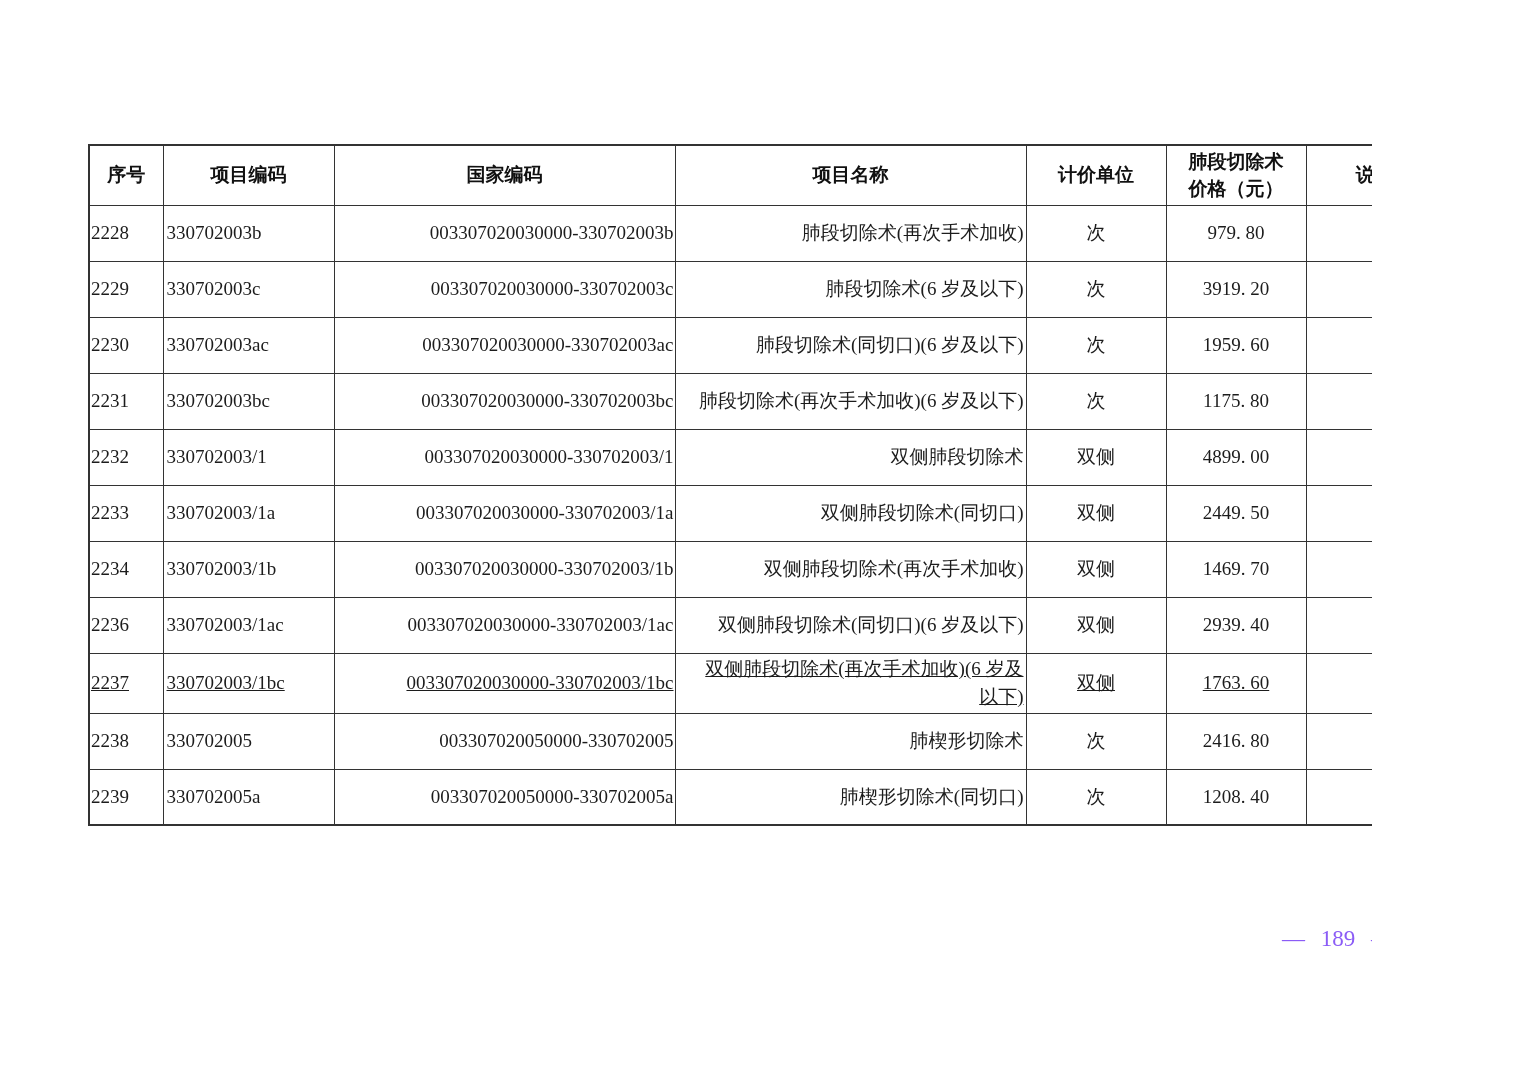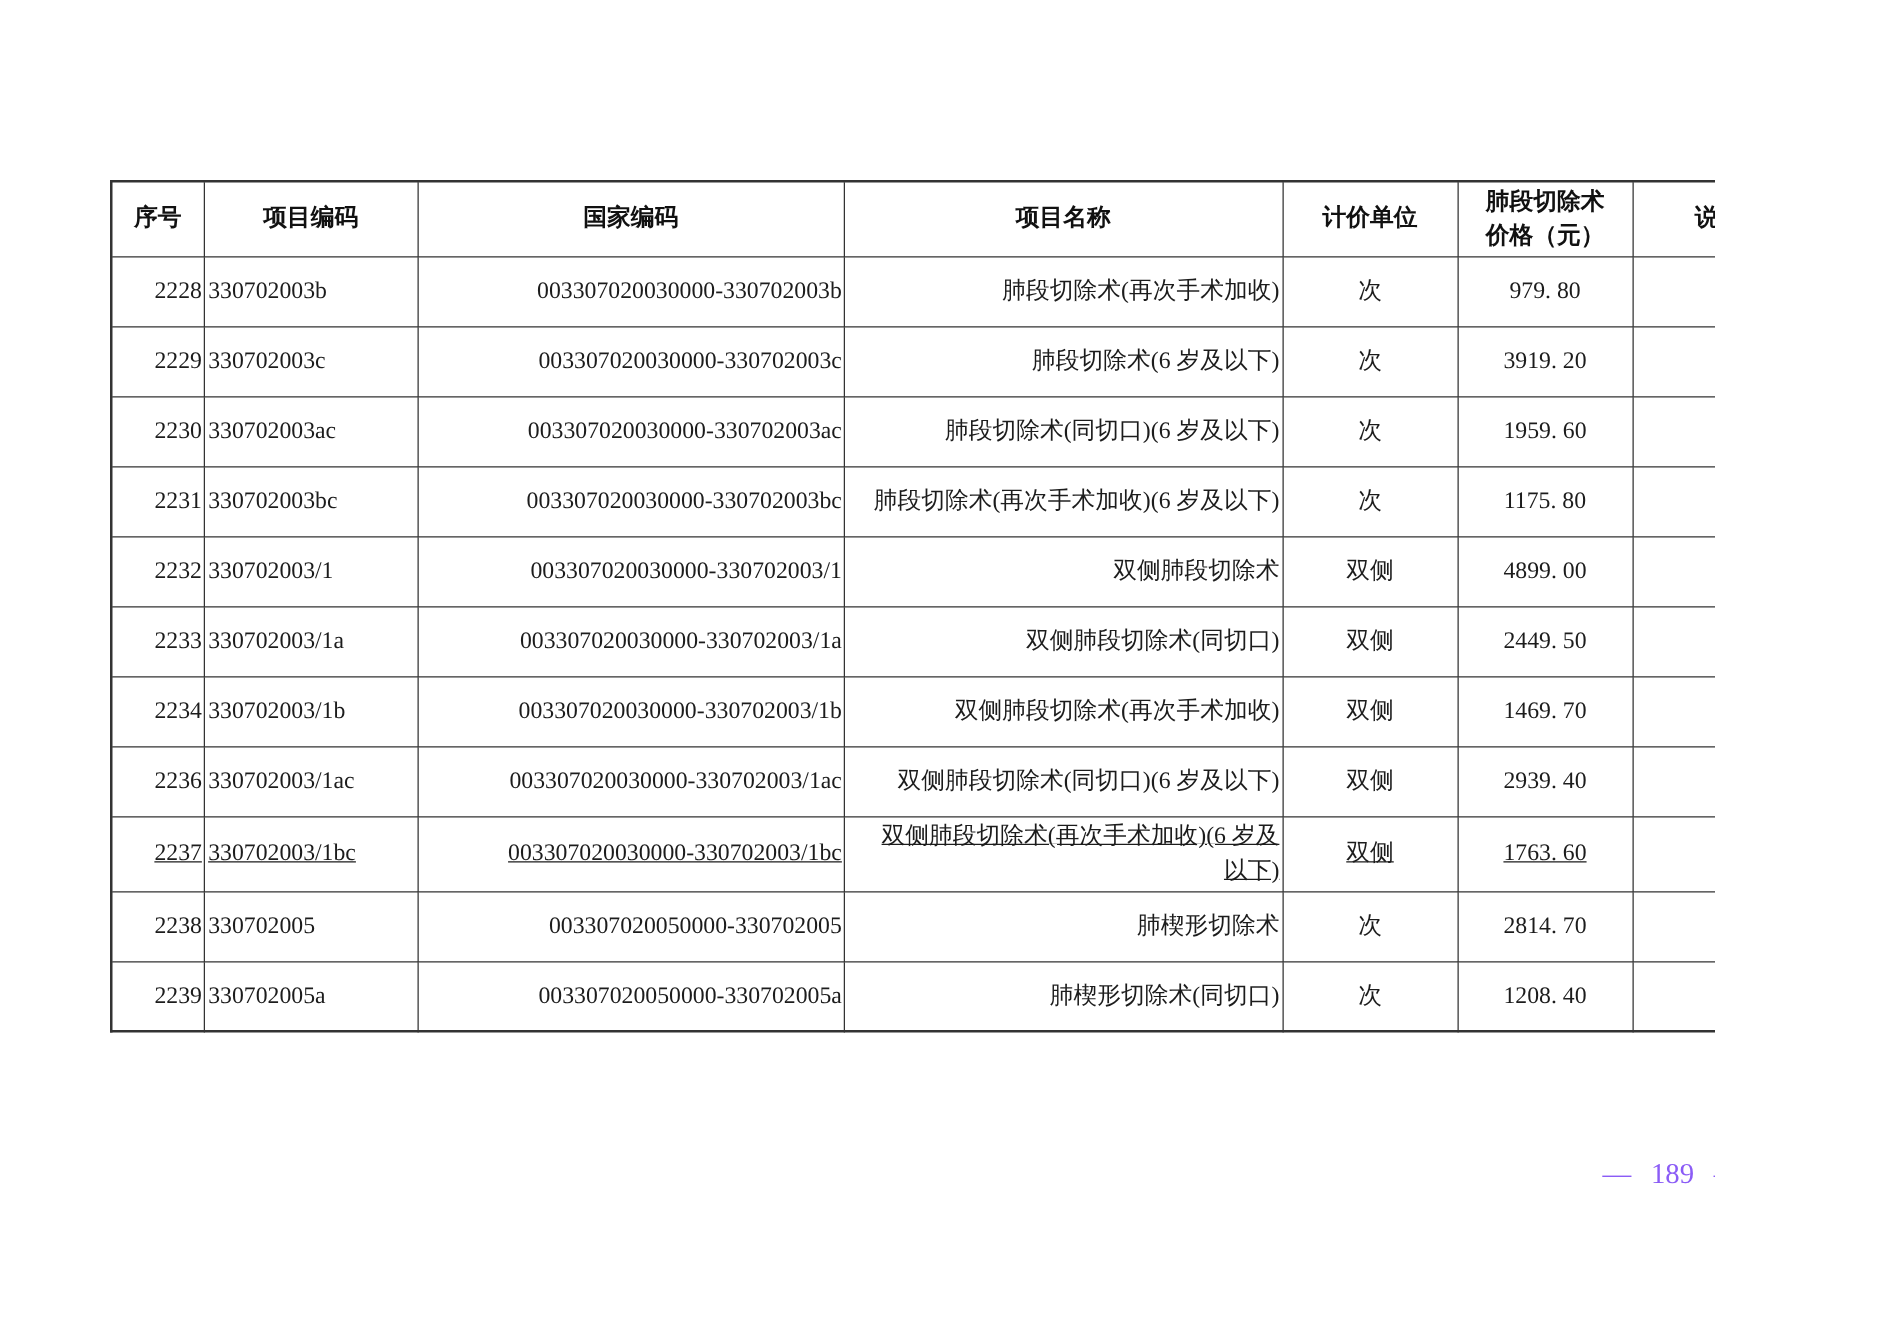--- a/index.html
+++ b/index.html
@@ -43,21 +43,21 @@
     color: #111111;
   }
   table.price-table td {
     font-family: "Liberation Serif", "DejaVu Serif", serif;
     font-size: 19px;
     line-height: 1.45;
     color: #1c1c1c;
   }
   tr.row { height: 56px; }
   tr.row-tall { height: 60px; text-decoration: underline; }
-  td.c-seq   { text-align: right; }
+  td.c-seq   { text-align: left; }
   td.c-code  { text-align: left; padding-left: 3px; }
   td.c-ncode { text-align: right; padding-left: 3px; }
   td.c-name  { text-align: right; padding-left: 20px; padding-right: 2px; }
   td.c-unit  { text-align: center; }
   td.c-price { text-align: center; }
   td.c-note  { text-align: center; }
   .page-number {
     position: absolute;
     left: 1258px;
     top: 926px;
@@ -178,21 +178,21 @@
         <td class="c-unit">双侧</td>
         <td class="c-price">1763. 60</td>
         <td class="c-note"></td>
       </tr>
       <tr class="row">
         <td class="c-seq">2238</td>
         <td class="c-code">330702005</td>
         <td class="c-ncode">003307020050000-330702005</td>
         <td class="c-name">肺楔形切除术</td>
         <td class="c-unit">次</td>
-        <td class="c-price">2814. 70</td>
+        <td class="c-price">2416. 80</td>
         <td class="c-note"></td>
       </tr>
       <tr class="row">
         <td class="c-seq">2239</td>
         <td class="c-code">330702005a</td>
         <td class="c-ncode">003307020050000-330702005a</td>
         <td class="c-name">肺楔形切除术(同切口)</td>
         <td class="c-unit">次</td>
         <td class="c-price">1208. 40</td>
         <td class="c-note"></td>

